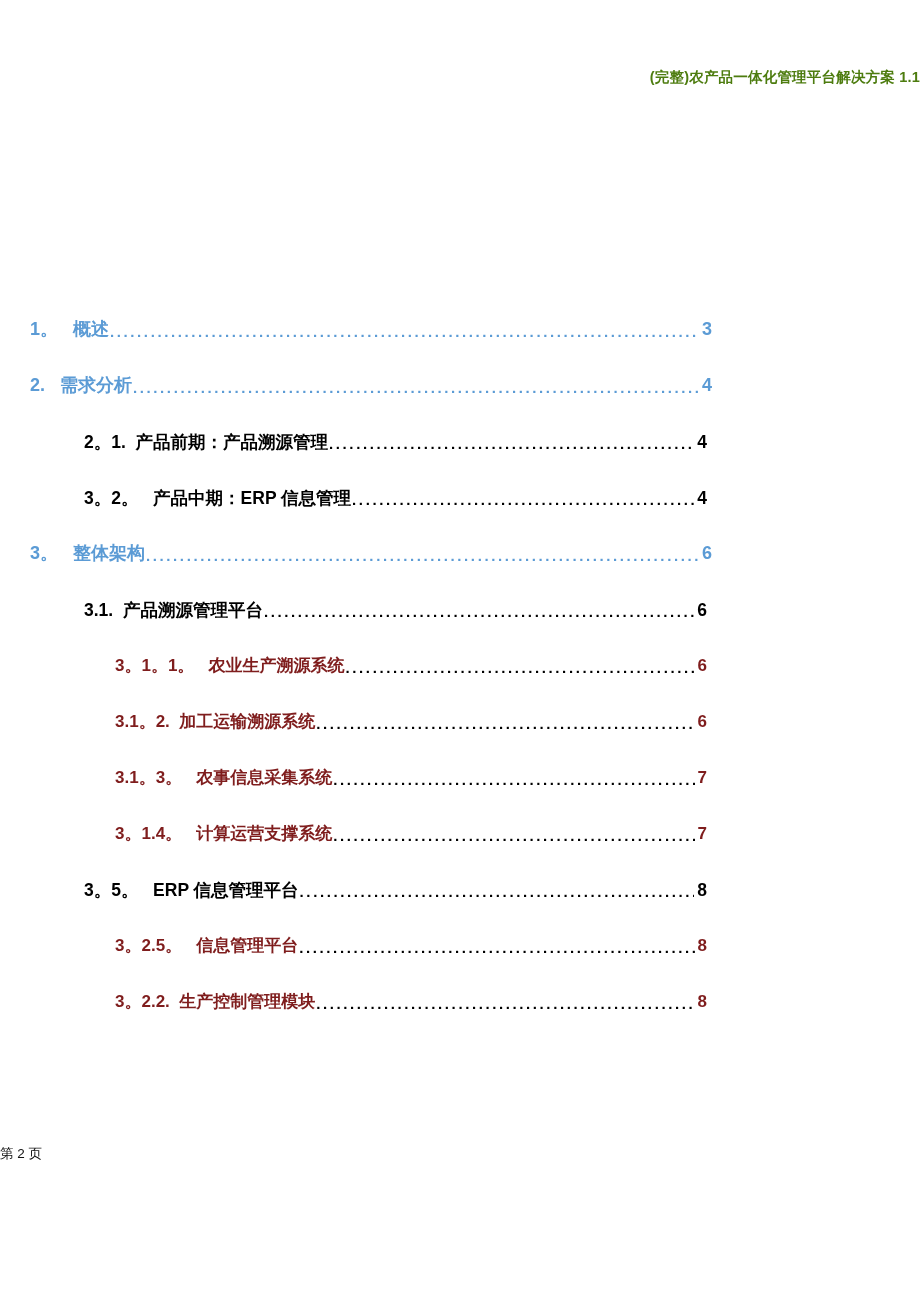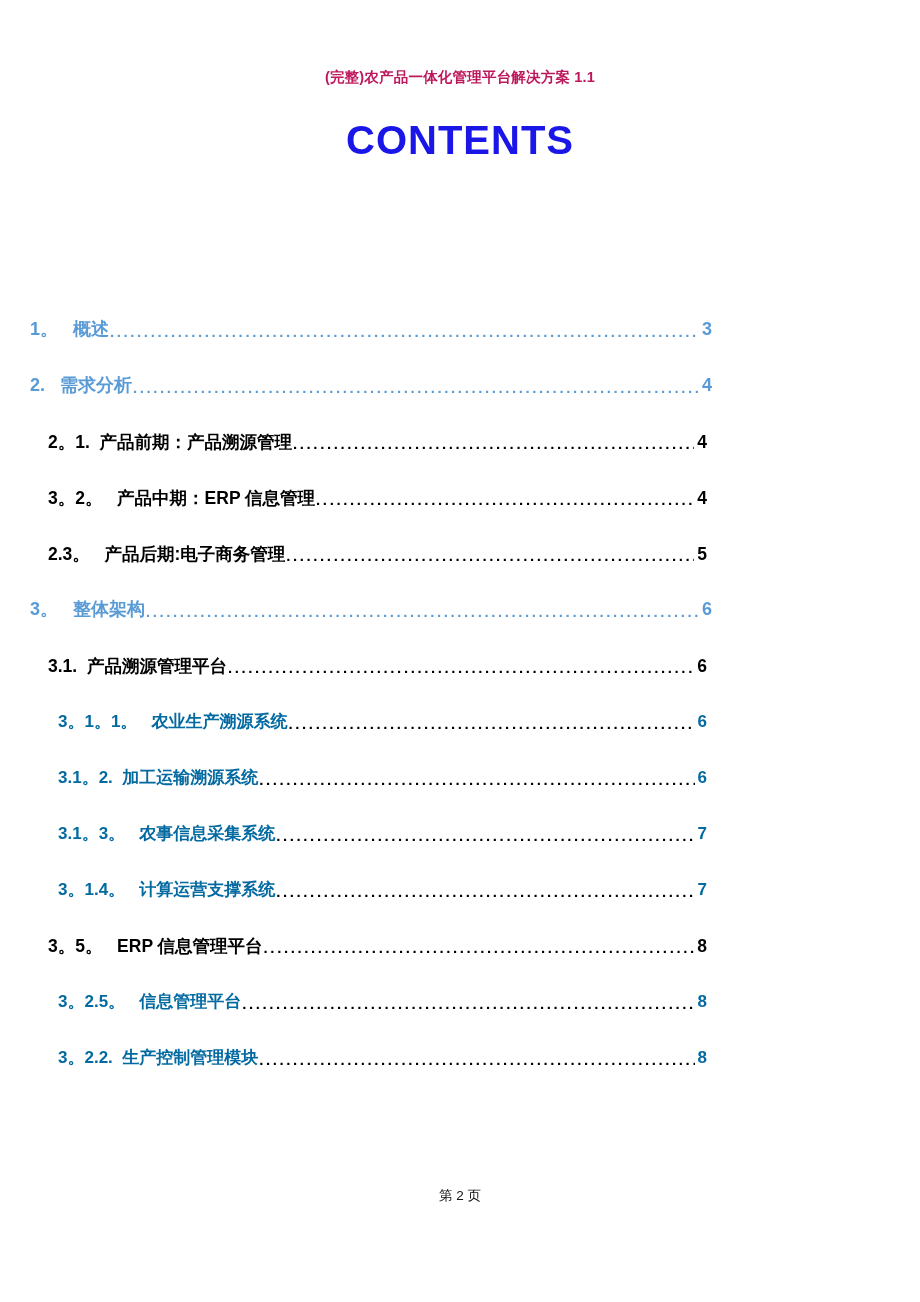--- a/index.html
+++ b/index.html
@@ -20,25 +20,25 @@
     overflow: hidden;
     box-sizing: border-box;
   }
 
   
   .doc-header {
     position: absolute;
     top: 68px;
     left: 0;
     width: 920px;
-    text-align: center;
+    text-align: right;
     font-size: 14.5px;
     font-weight: 700;
     letter-spacing: 0.2px;
-    color: #be185d;
+    color: #4d7c0f;
     white-space: nowrap;
   }
 
   
   .contents-title {
     position: absolute;
     top: 116px;
     left: 0;
     width: 920px;
     text-align: center;
@@ -89,57 +89,56 @@
     padding-left: 30px;
     padding-right: 208px;
   }
   .lvl1 .leader { color: #5b9bd5; }
 
   
   .lvl2 {
     color: #000000;
     font-weight: 700;
     font-size: 17.5px;
-    padding-left: 48px;
+    padding-left: 84px;
     padding-right: 213px;
   }
   .lvl2 .leader { color: #000000; }
 
   
   .lvl3 {
-    color: #0369a1;
+    color: #7f1d1d;
     font-weight: 700;
     font-size: 17px;
-    padding-left: 58px;
+    padding-left: 115px;
     padding-right: 213px;
   }
   .lvl3 .leader { color: #000000; }
 
   .toc-row .pageno { padding-left: 2px; }
 
   
   .doc-footer {
     position: absolute;
-    top: 1187px;
-    left: 0;
-    width: 920px;
-    text-align: center;
+    top: 1145px;
+    left: 0;
+    width: 920px;
+    text-align: left;
     font-size: 13.5px;
     color: #111111;
     white-space: pre;
   }
 </style>
 </head>
 <body>
 
 <div class="page">
 
   <div class="doc-header">(完整)农产品一体化管理平台解决方案 1.1</div>
 
-  <div class="contents-title">CONTENTS</div>
 
   <div class="toc">
       <div class="toc-row lvl1">
         <span class="num">1。</span>
         <span class="label">   </span>
         <span class="label">概述</span>
         <span class="leader"></span>
         <span class="pageno">3</span>
       </div>
       <div class="toc-row lvl1">
@@ -156,27 +155,20 @@
         <span class="leader"></span>
         <span class="pageno">4</span>
       </div>
       <div class="toc-row lvl2">
         <span class="num">3。2。</span>
         <span class="label">  </span>
         <span class="label"> 产品中期：ERP 信息管理</span>
         <span class="leader"></span>
         <span class="pageno">4</span>
       </div>
-      <div class="toc-row lvl2">
-        <span class="num">2.3。</span>
-        <span class="label">  </span>
-        <span class="label"> 产品后期:电子商务管理</span>
-        <span class="leader"></span>
-        <span class="pageno">5</span>
-      </div>
       <div class="toc-row lvl1">
         <span class="num">3。</span>
         <span class="label">   </span>
         <span class="label">整体架构</span>
         <span class="leader"></span>
         <span class="pageno">6</span>
       </div>
       <div class="toc-row lvl2">
         <span class="num">3.1.</span>
         <span class="label">  </span>

